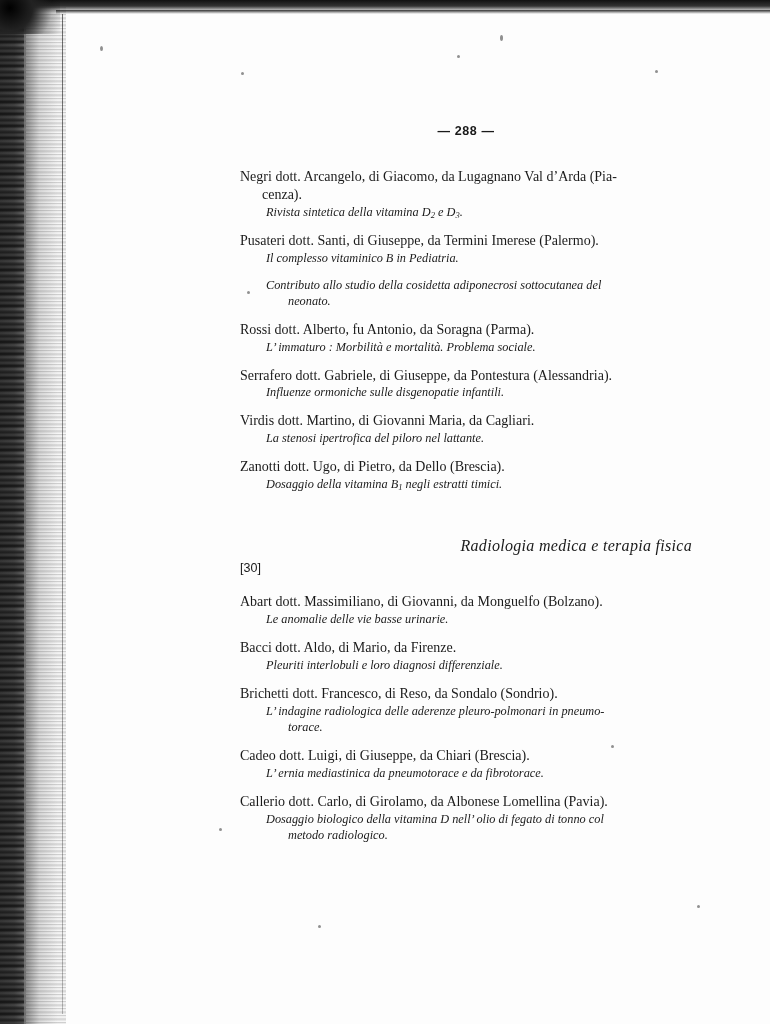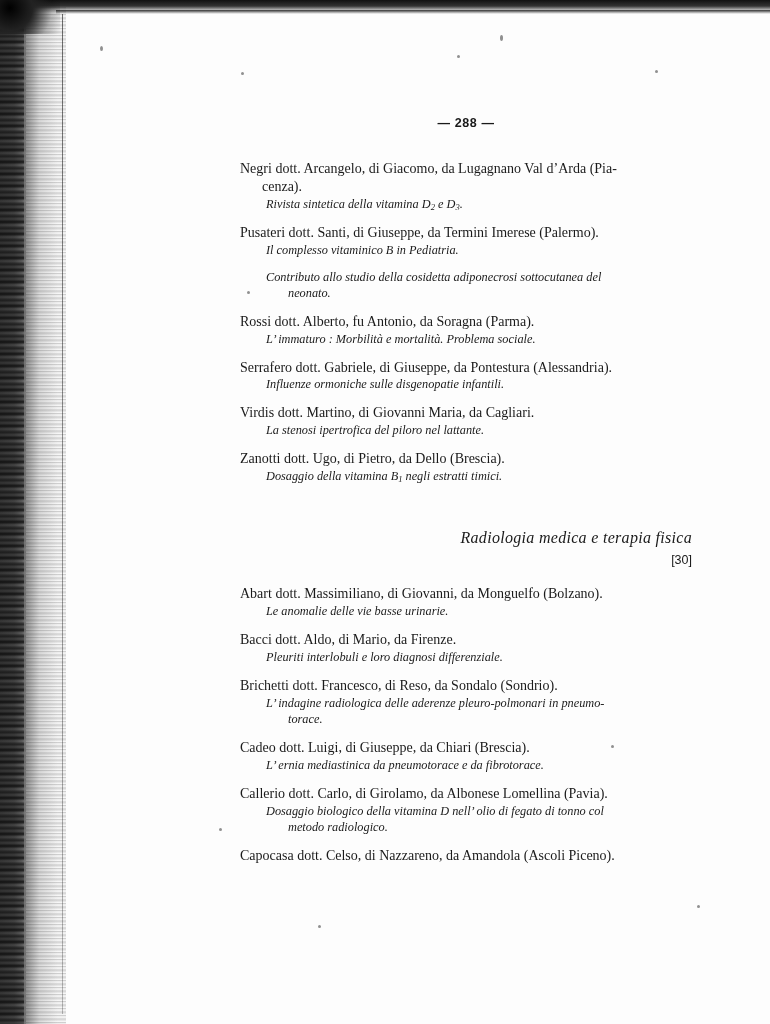--- a/index.html
+++ b/index.html
@@ -80,21 +80,21 @@
     position: absolute;
     background: #6b6b6b;
     border-radius: 50%;
     opacity: 0.75;
   }
 
   
   .content {
     position: absolute;
     left: 240px;
-    top: 116px;
+    top: 124px;
     width: 452px;
   }
   .folio {
     text-align: center;
     font-size: 12.5px;
     letter-spacing: 0.6px;
     margin-bottom: 30px;
     font-family: "Liberation Sans", sans-serif;
     font-weight: 600;
   }
@@ -127,21 +127,21 @@
   }
 
   .section-head {
     text-align: right;
     font-style: italic;
     font-size: 16px;
     margin: 44px 0 6px 0;
     letter-spacing: 0.3px;
   }
   .section-num {
-    text-align: right;
+    text-align: left;
     font-size: 12.5px;
     margin-bottom: 18px;
     font-family: "Liberation Sans", sans-serif;
   }
 </style>
 </head>
 <body>
 
 <div id="page">
 
@@ -210,18 +210,17 @@
         </div>
         <div class="entry">
           <div class="name">Cadeo dott. Luigi, di Giuseppe, da Chiari (Brescia).</div>
           <div class="title">L’ ernia mediastinica da pneumotorace e da fibrotorace.</div>
         </div>
         <div class="entry">
           <div class="name">Callerio dott. Carlo, di Girolamo, da Albonese Lomellina (Pavia).</div>
           <div class="title">Dosaggio biologico della vitamina D nell’ olio di fegato di tonno col<span class="cont">metodo radiologico.</span></div>
         </div>
         <div class="entry">
-          <div class="name">Capocasa dott. Celso, di Nazzareno, da Amandola (Ascoli Piceno).</div>
         </div>
       </div>
   </div>
 
 </div>
 
 </body></html>

